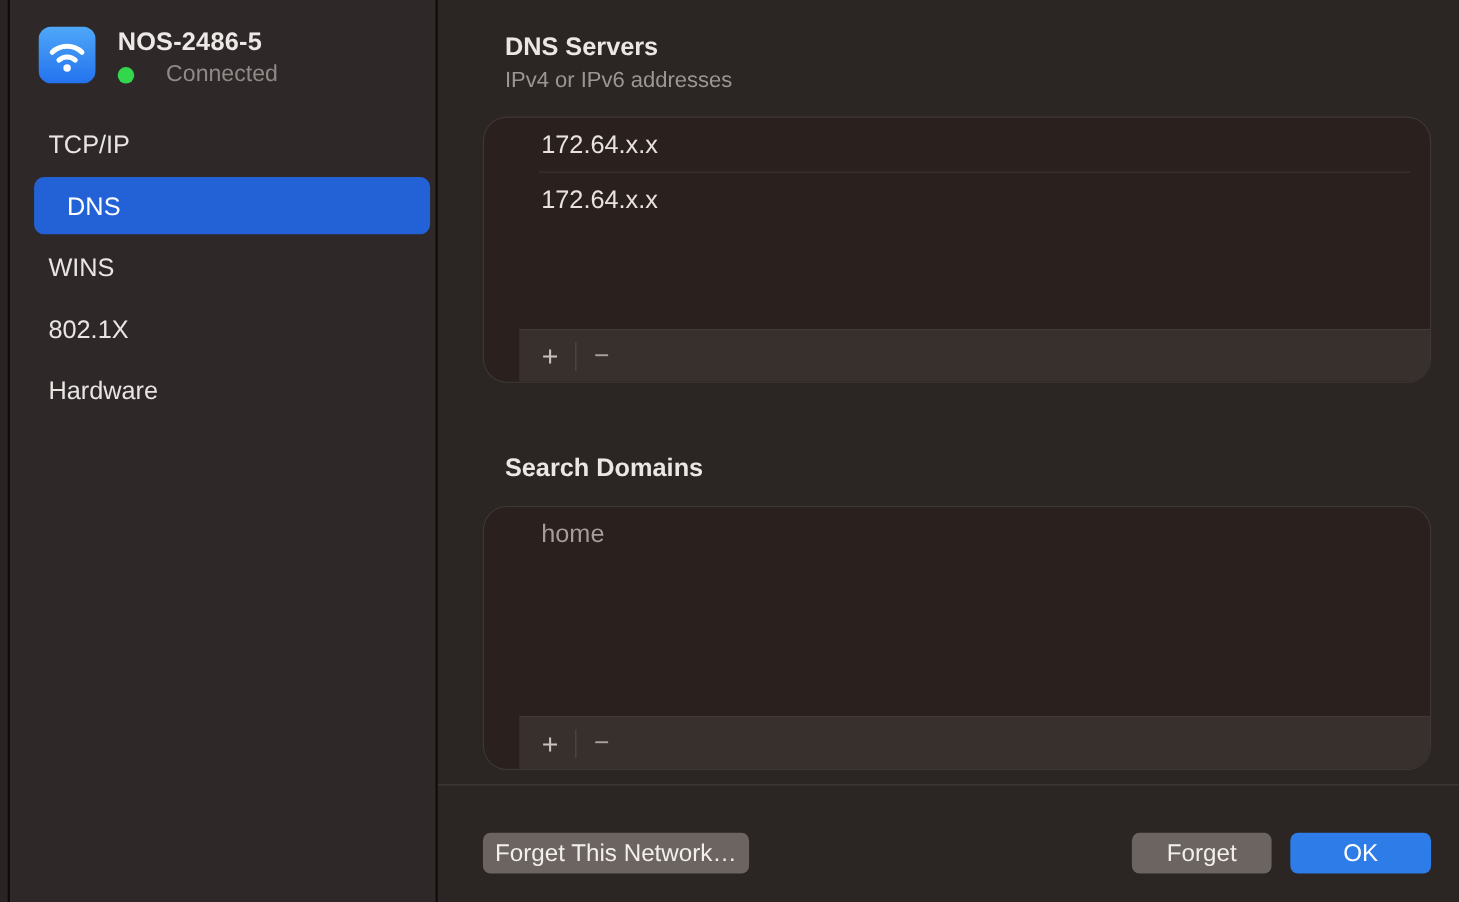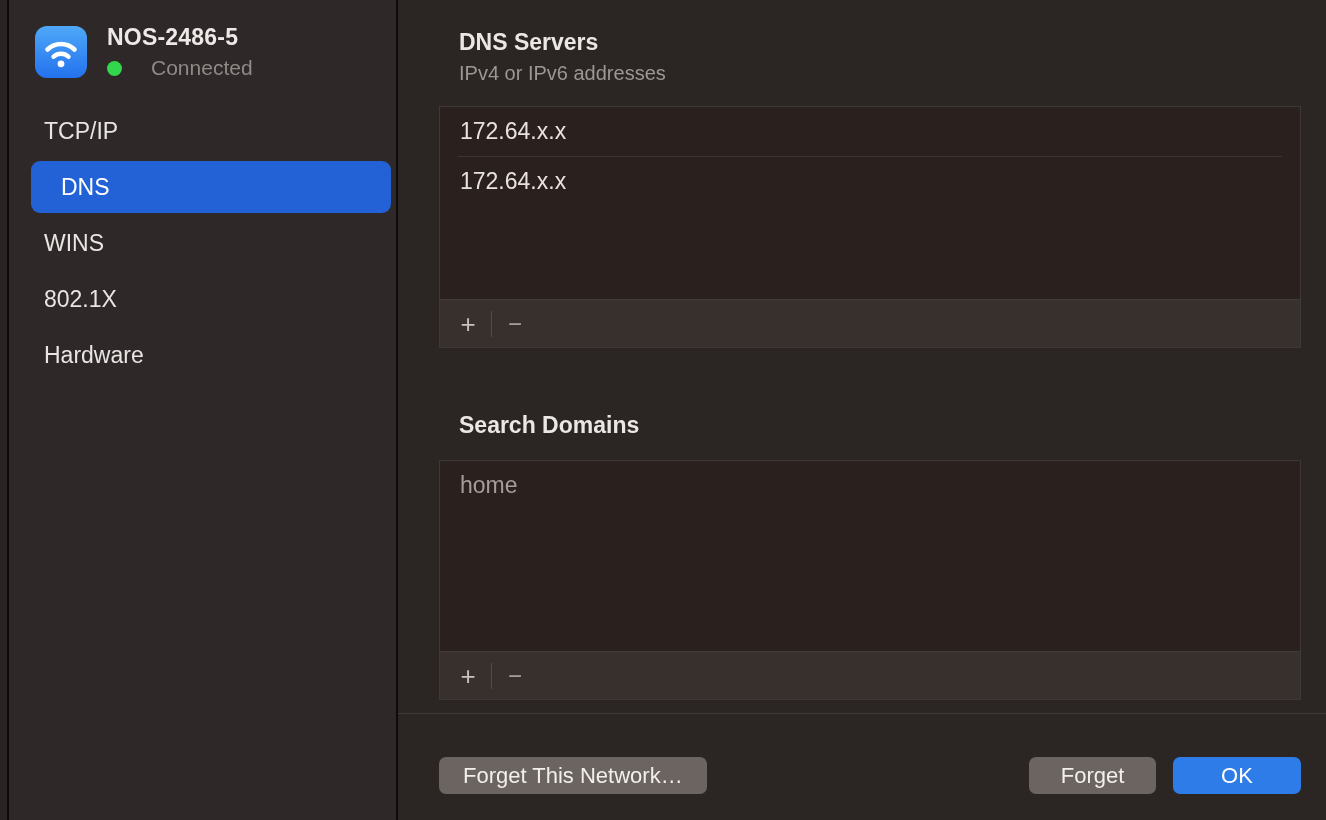--- a/index.html
+++ b/index.html
@@ -15,21 +15,21 @@
   
   .edge-strip { width:9px; background:#292423; border-right:2px solid #0d0b0a; flex:none; }
 
   
   .sidebar {
     width:389px; flex:none;
     background:#2e2928;
     border-right:2px solid #0e0c0b;
     padding-top:24px;
   }
-  .net-header { display:flex; align-items:center; padding-left:26px; }
+  .net-header { display:flex; align-items:flex-start; padding-left:26px; }
   .wifi-badge { width:52px; height:52px; flex:none; }
   .net-meta { margin-left:20px; }
   .net-name { font-size:23px; font-weight:600; color:#ece9e7; letter-spacing:.2px; }
   .net-status { display:flex; align-items:center; margin-top:5px;gap:20px; }
   .status-dot { width:15px; height:15px; border-radius:50%; background:var(--connected_green,#32d74b); flex:none; }
   .net-status-label { margin-left:9px; font-size:21px; color:#8f8987; }
 
   .nav { margin:25px 18px 0 22px; width:360px; }
   .nav-item {
     height:52px; margin-bottom:4px; display:flex; align-items:center;
@@ -41,24 +41,25 @@
   
   .content { flex:1; display:flex; flex-direction:column; background:var(--panel_bg,#2b2523); }
   .scroll-area { flex:1; padding:29px 25px 0 41px; }
 
   .section-title { font-size:23px; font-weight:700; color:#eae7e5; padding-left:20px; }
   .section-subtitle { font-size:20px; color:#9d9694; padding-left:20px; margin-top:6px; }
 
   .list-box {
     margin-top:21px;
     border:1px solid rgba(255,255,255,0.10);
-    border-radius:0;
+    border-radius:22px;
     background:#2a211f;
     display:flex; flex-direction:column;
     overflow:hidden;
+    padding-left:32px;
   }
   .box-dns { height:242px; }
   .box-domains { height:240px; }
   .box-rows { flex:1; }
   .list-row { height:49px; display:flex; align-items:center; padding-left:20px; font-size:23px; color:#e7e2e0; }
   .list-row.dim { color:#a49d9a; }
   .row-divider { height:1px; background:rgba(255,255,255,0.09); margin:0 18px; }
 
   .box-footer {
     height:48px; flex:none;
@@ -82,21 +83,21 @@
     flex:none; height:107px;
     border-top:1px solid rgba(255,255,255,0.10);
     display:flex; align-items:flex-start;
     padding:43px 25px 0 41px;
   }
   .btn {
     height:37px; border:none; border-radius:7px;
     font-size:22px; color:#f2efed;
     background:var(--button_gray,#6b6460);
     display:flex; align-items:center; justify-content:center;
-    padding:0 24px; cursor:default;
+    padding:0 11px; cursor:default;
     font-family:"Liberation Sans","DejaVu Sans",sans-serif;
   }
   .btn-spacer { flex:1; }
   .btn-cancel { min-width:127px; margin-right:17px; }
   .btn-ok { min-width:128px; background:var(--ok_blue,#2e7ce8); color:#ffffff; }
 
   .stop-top { stop-color:var(--wifi_icon_blue_top,#4fa8f8); }
   .stop-bottom { stop-color:var(--wifi_icon_blue_bottom,#2372ee); }
 </style>
 </head>

